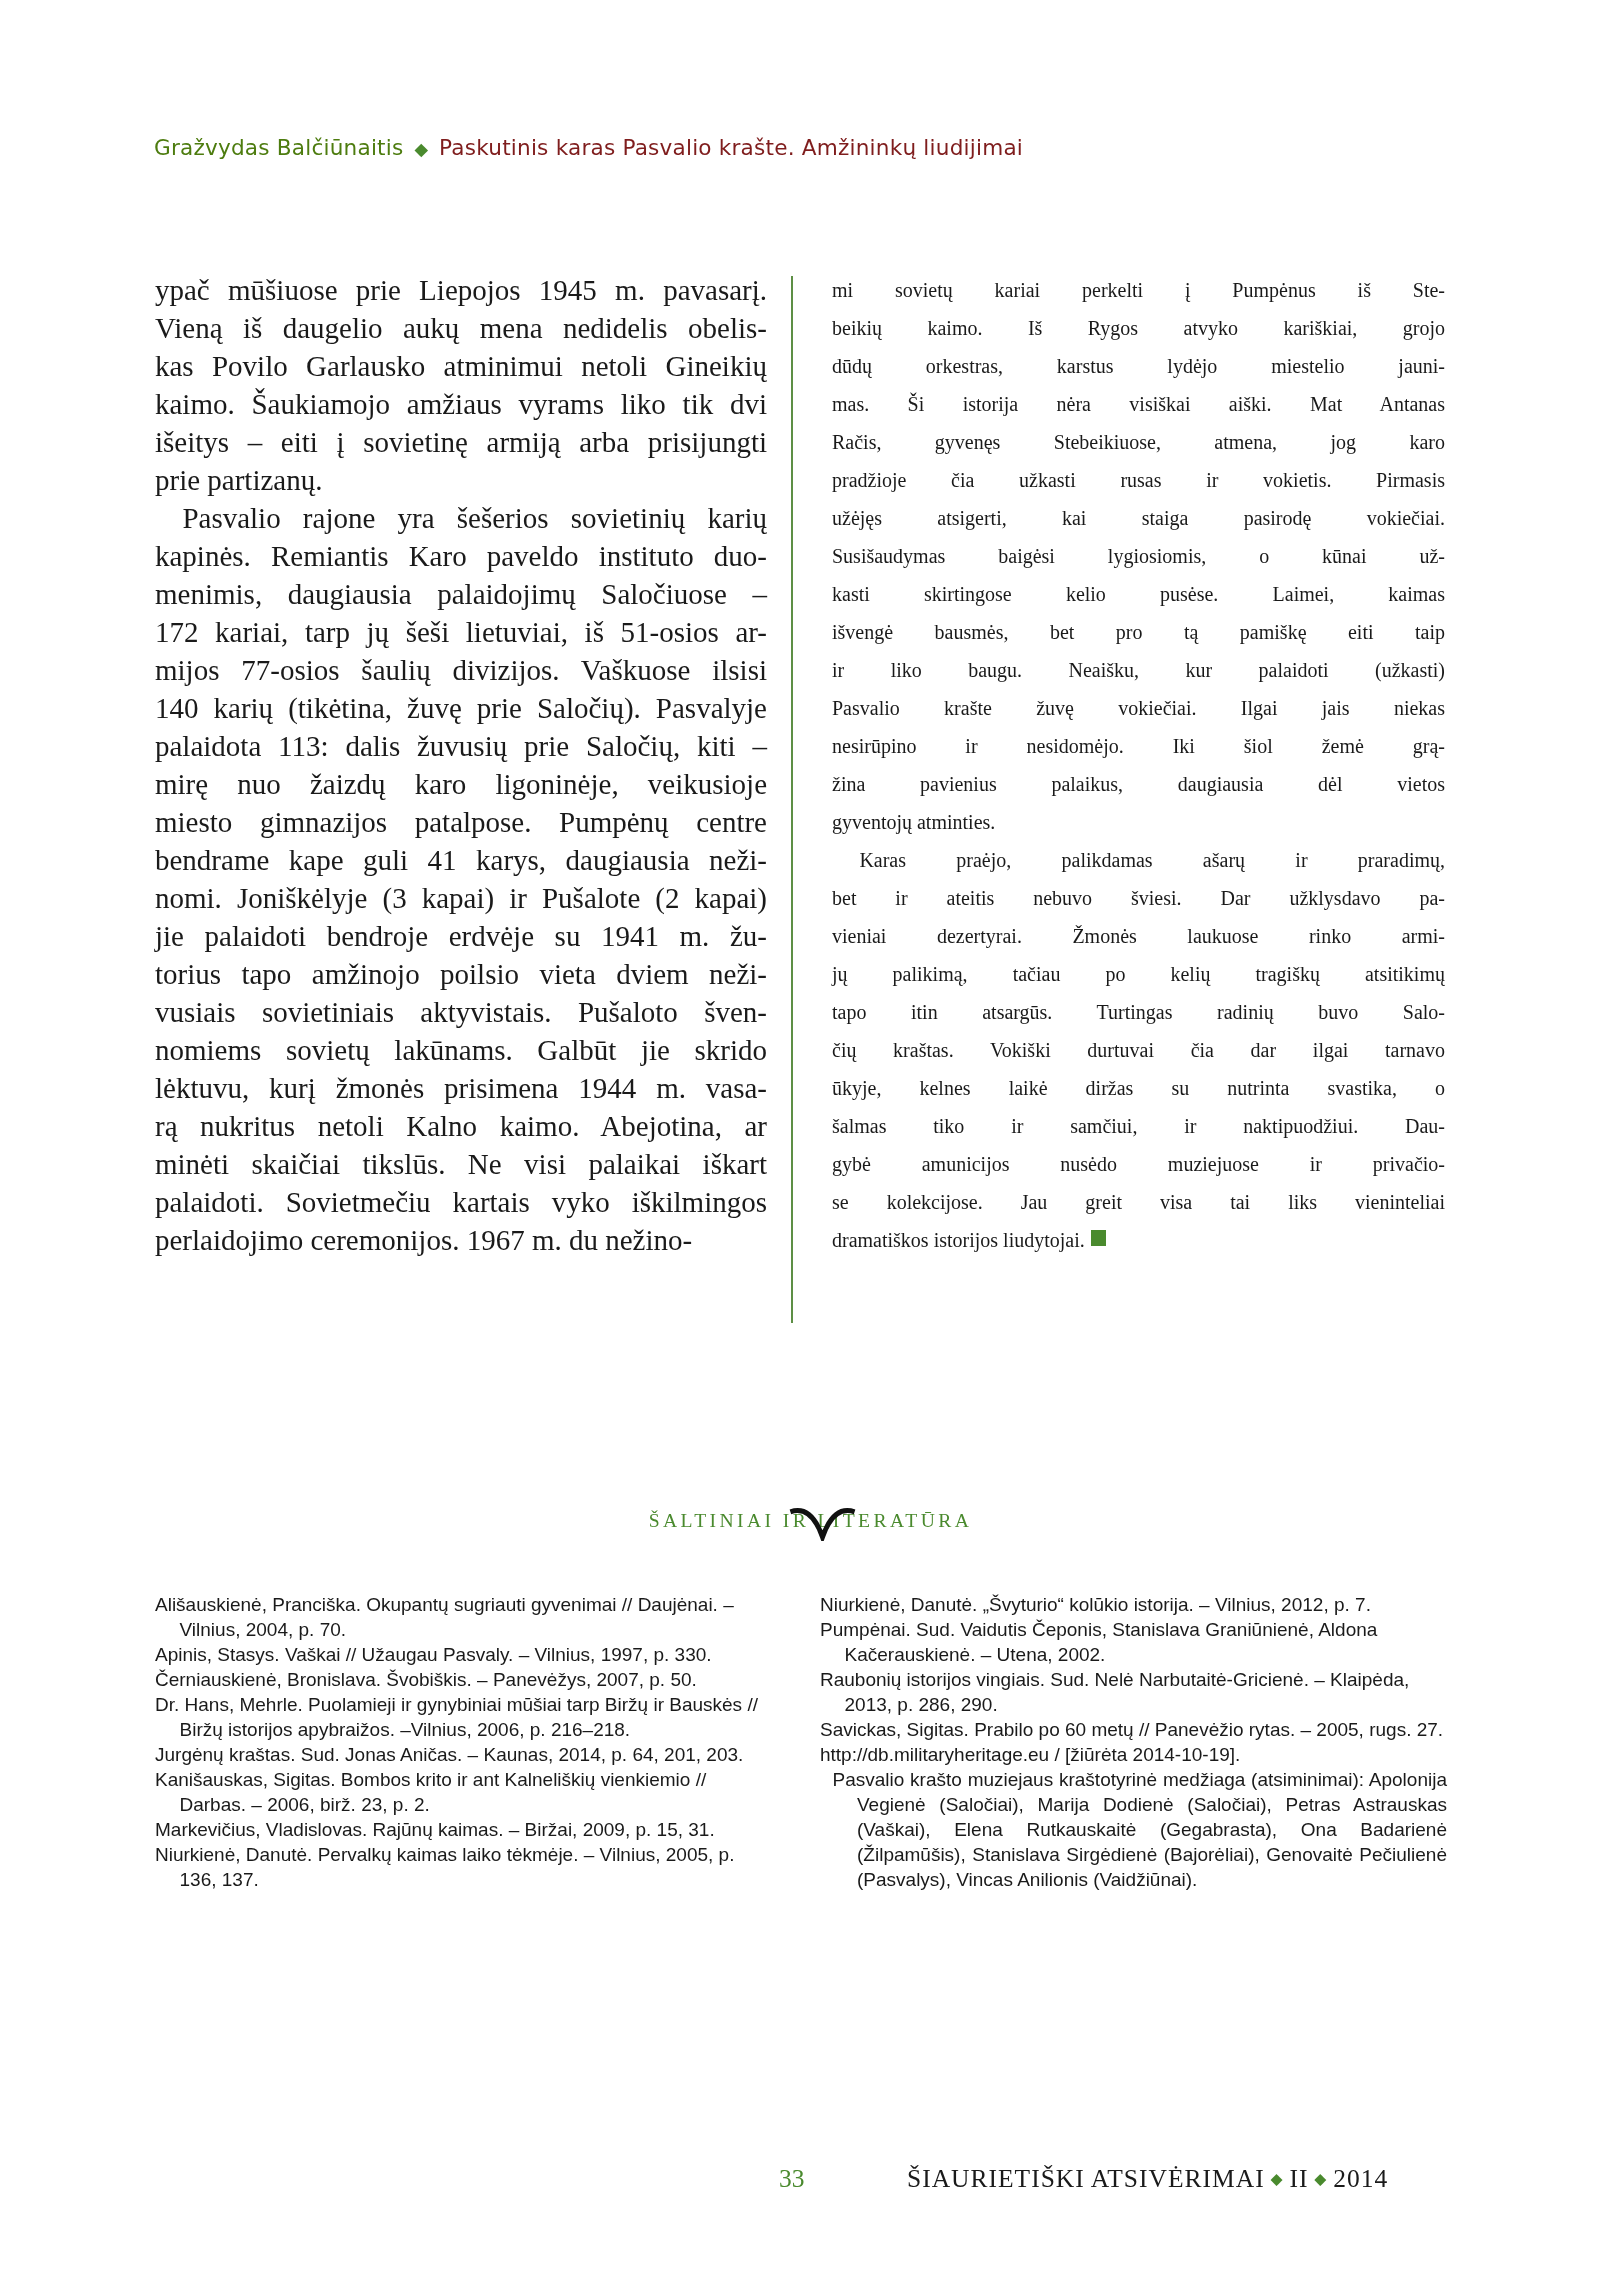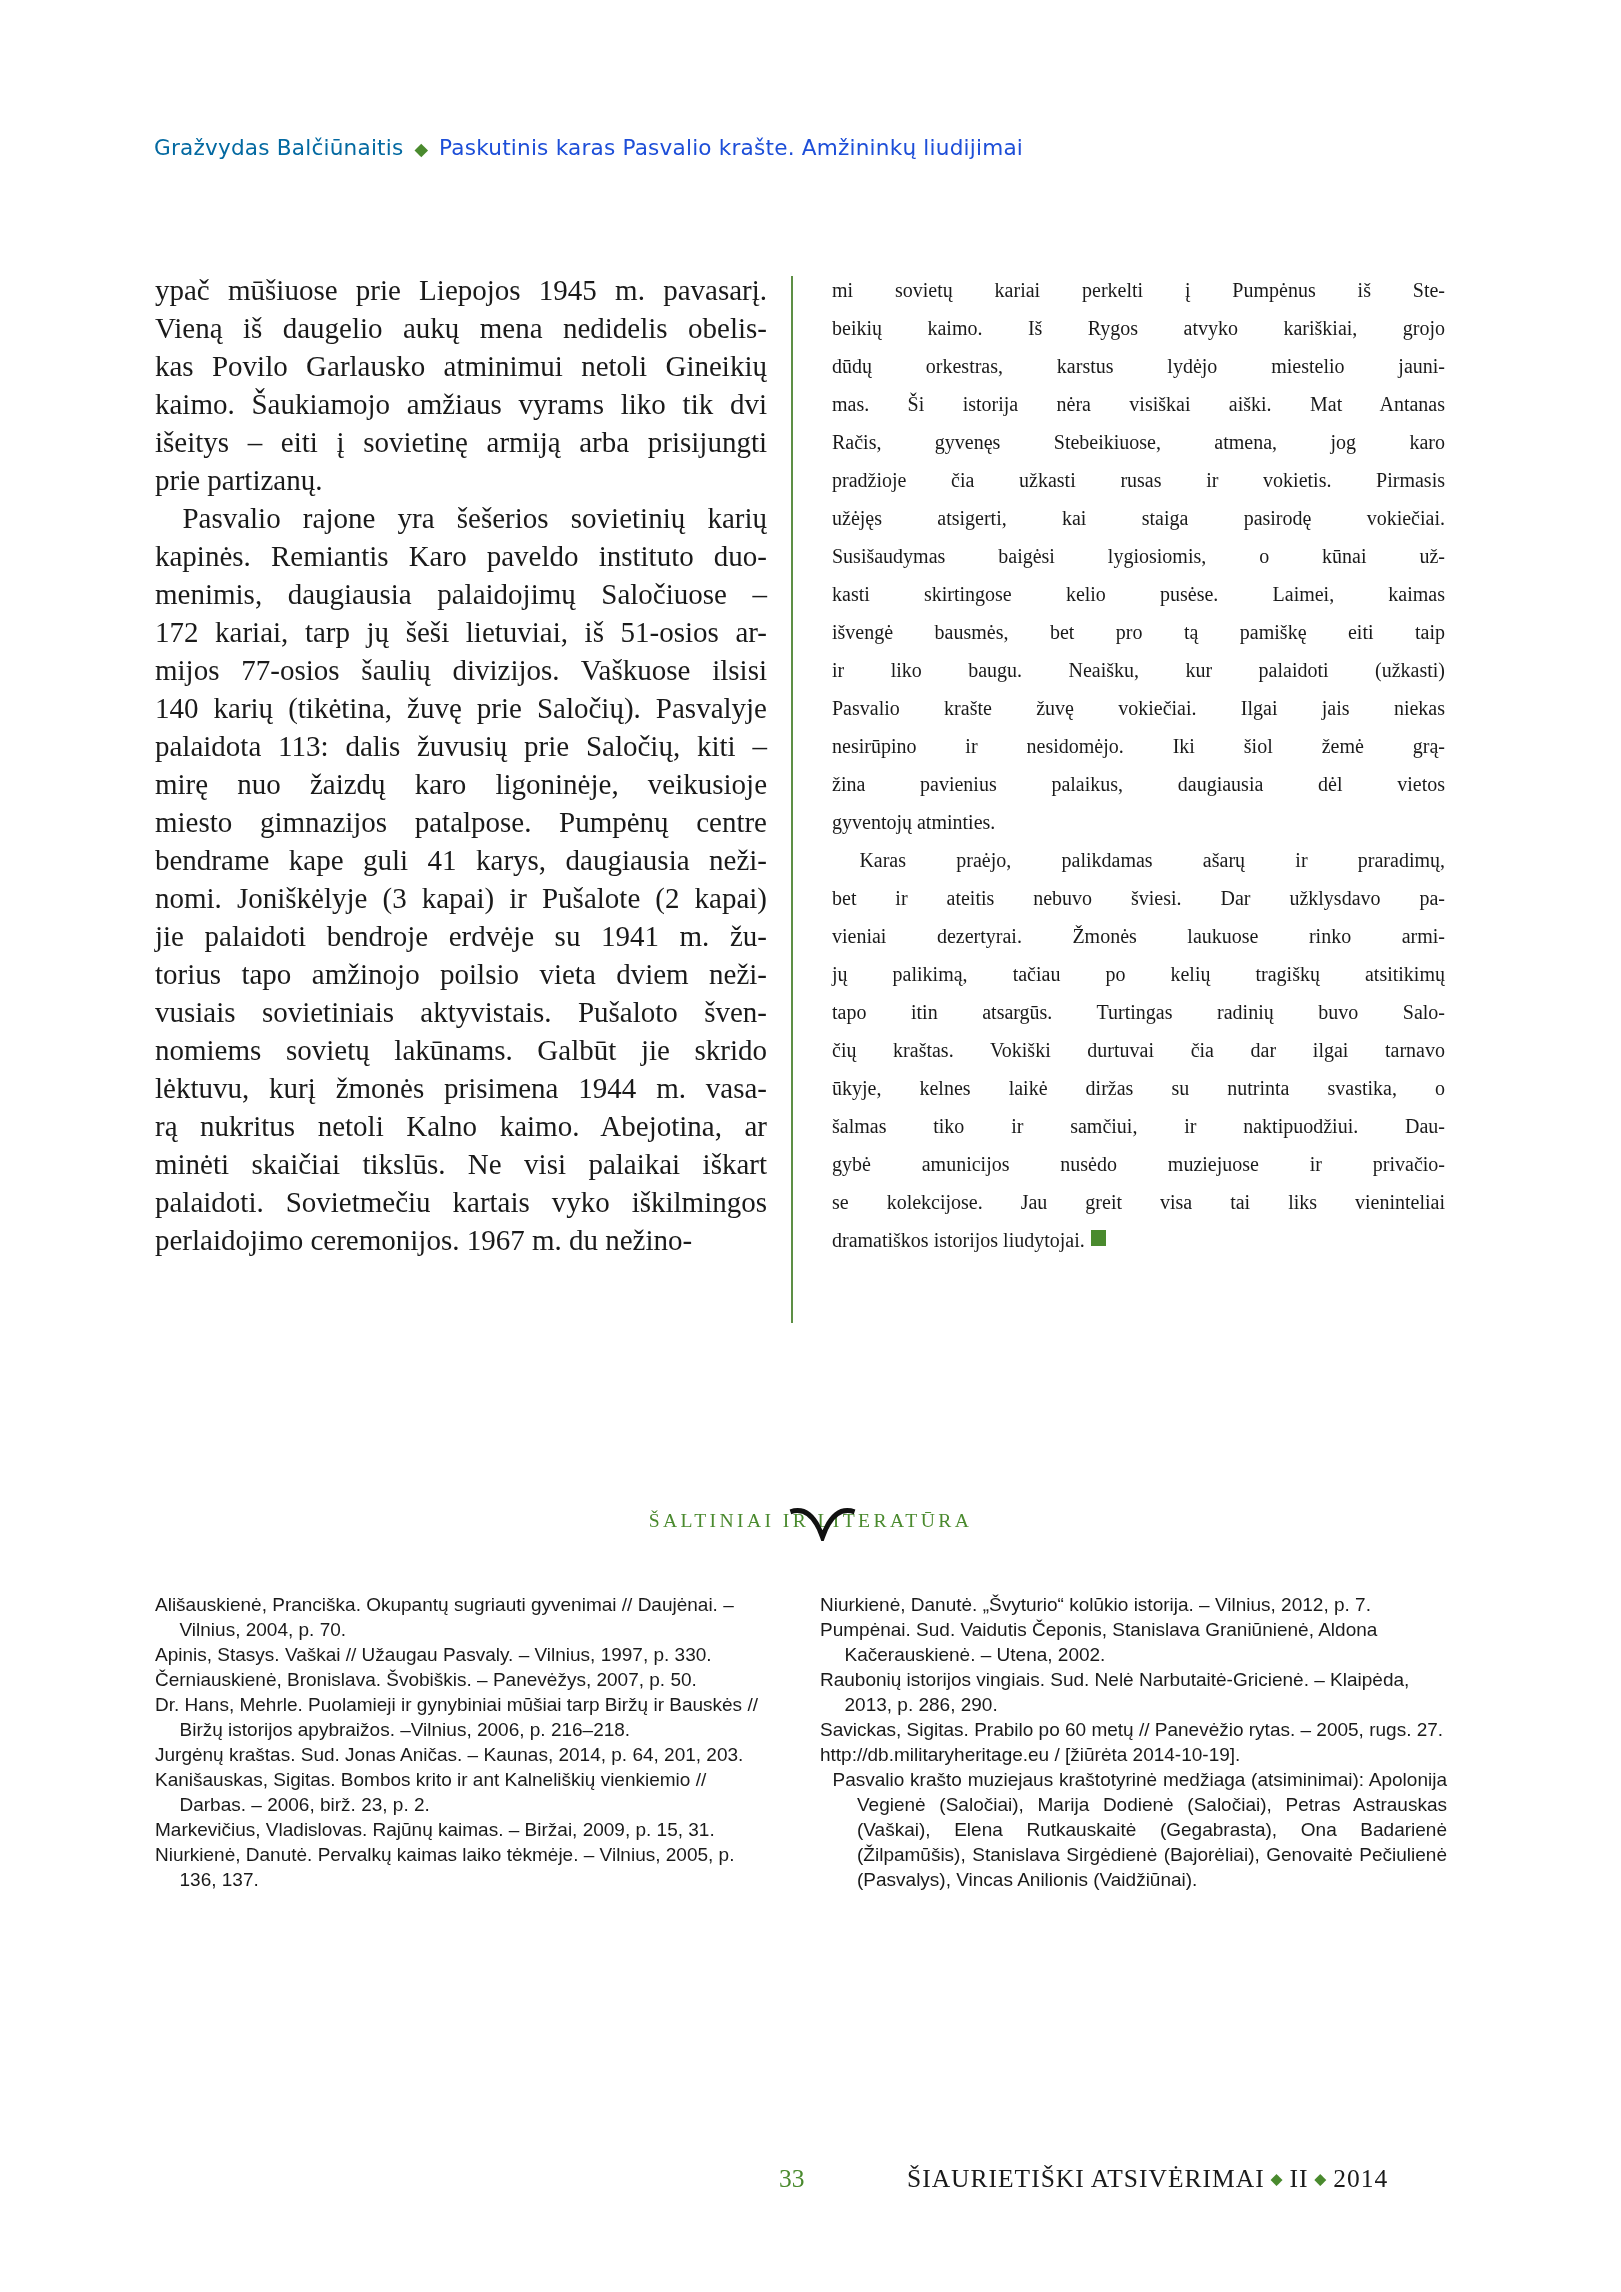--- a/index.html
+++ b/index.html
@@ -16,23 +16,23 @@
     }
     .running-header {
       position: absolute;
       left: 154px;
       top: 135px;
       font-family: "DejaVu Sans", sans-serif;
       font-size: 21.6px;
       letter-spacing: 0.2px;
       white-space: nowrap;
     }
-    .running-header .author { color: #0369a1; }
+    .running-header .author { color: #4d7c0f; }
     .running-header .diamond { color: #4a8a2e; margin: 0 3.9px; font-size: 17.6px; }
-    .running-header .title { color: #1d4ed8; }
+    .running-header .title { color: #7f1d1d; }
 
     .col {
       position: absolute;
       font-family: "DejaVu Serif", "Liberation Serif", serif;
       font-size: 26px;
       line-height: 38px;
       text-align: justify;
       hyphens: manual;
       color: #1a1a1a;
     }

